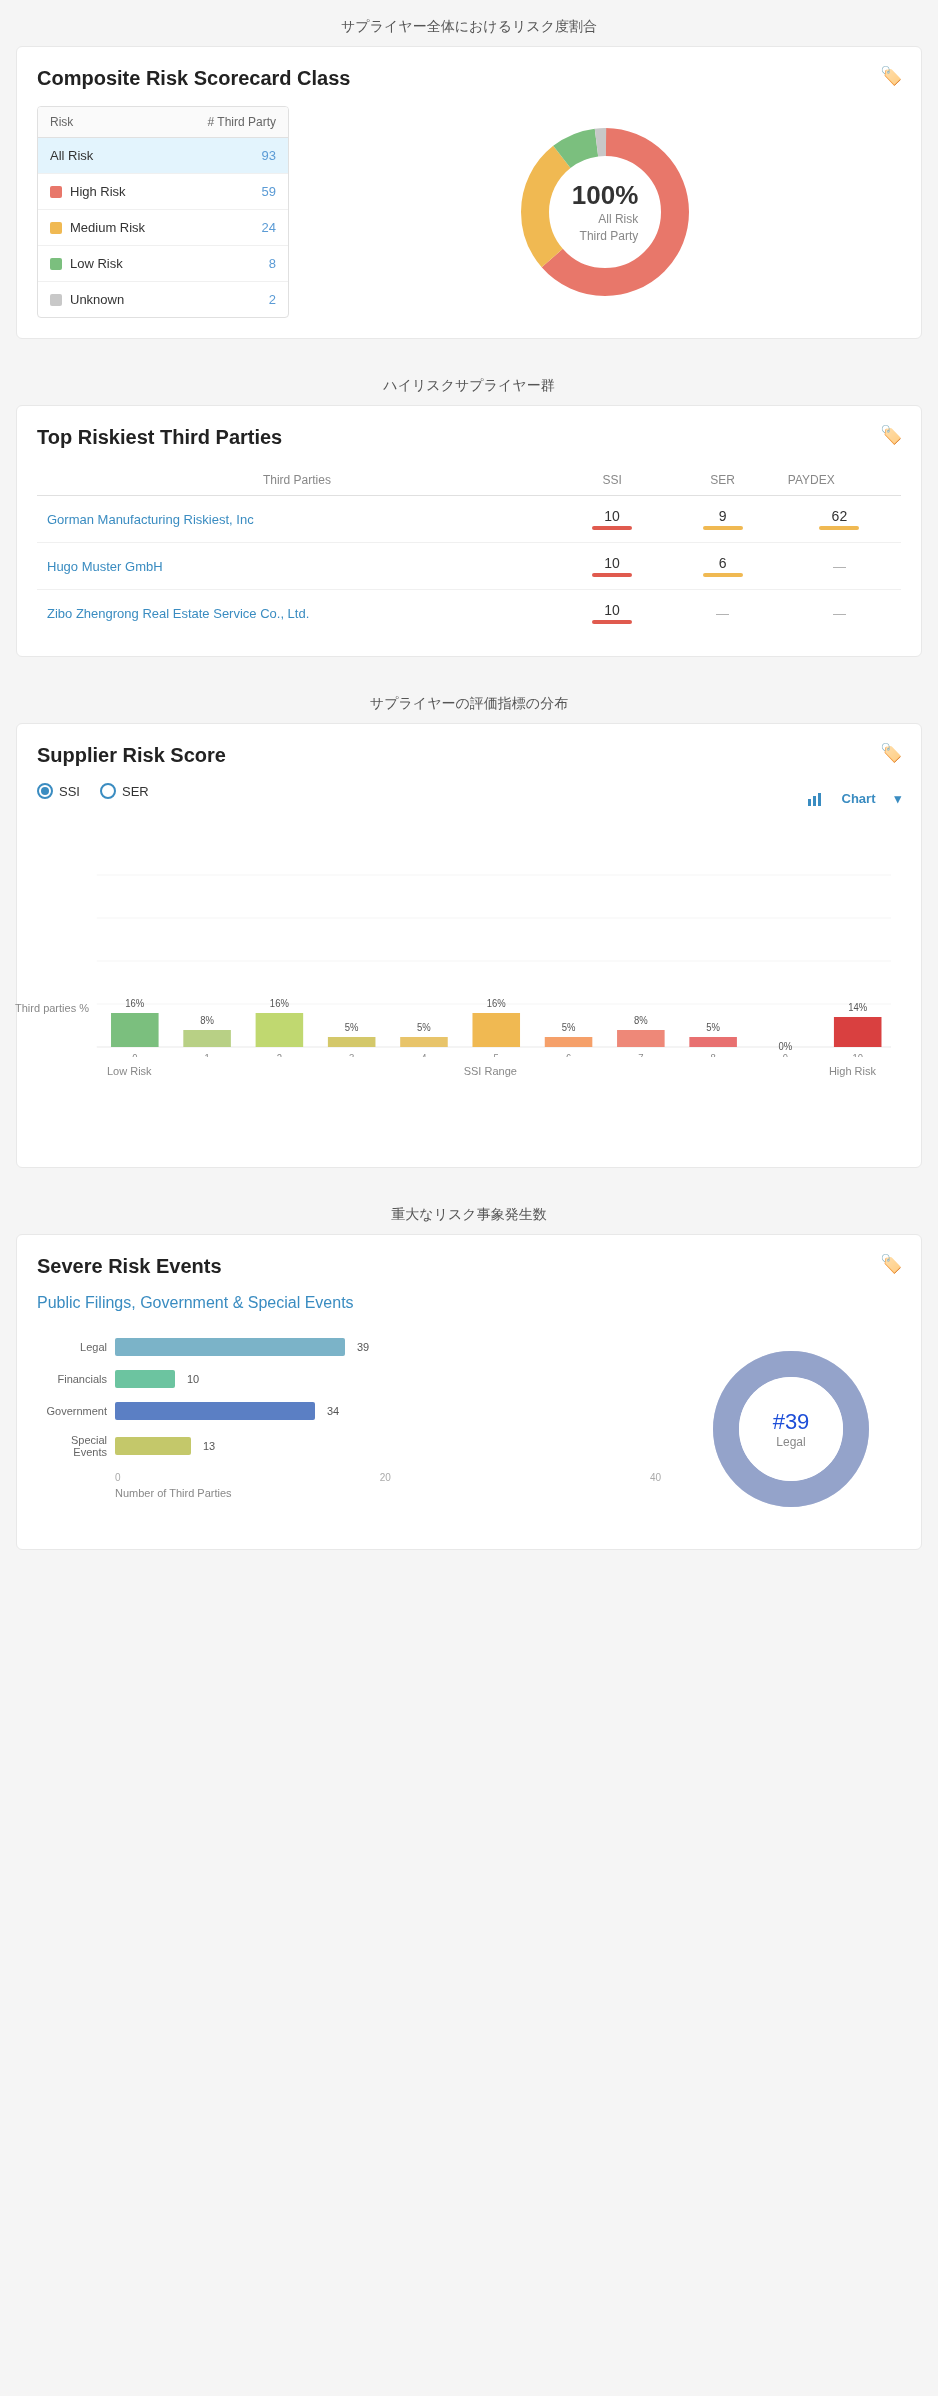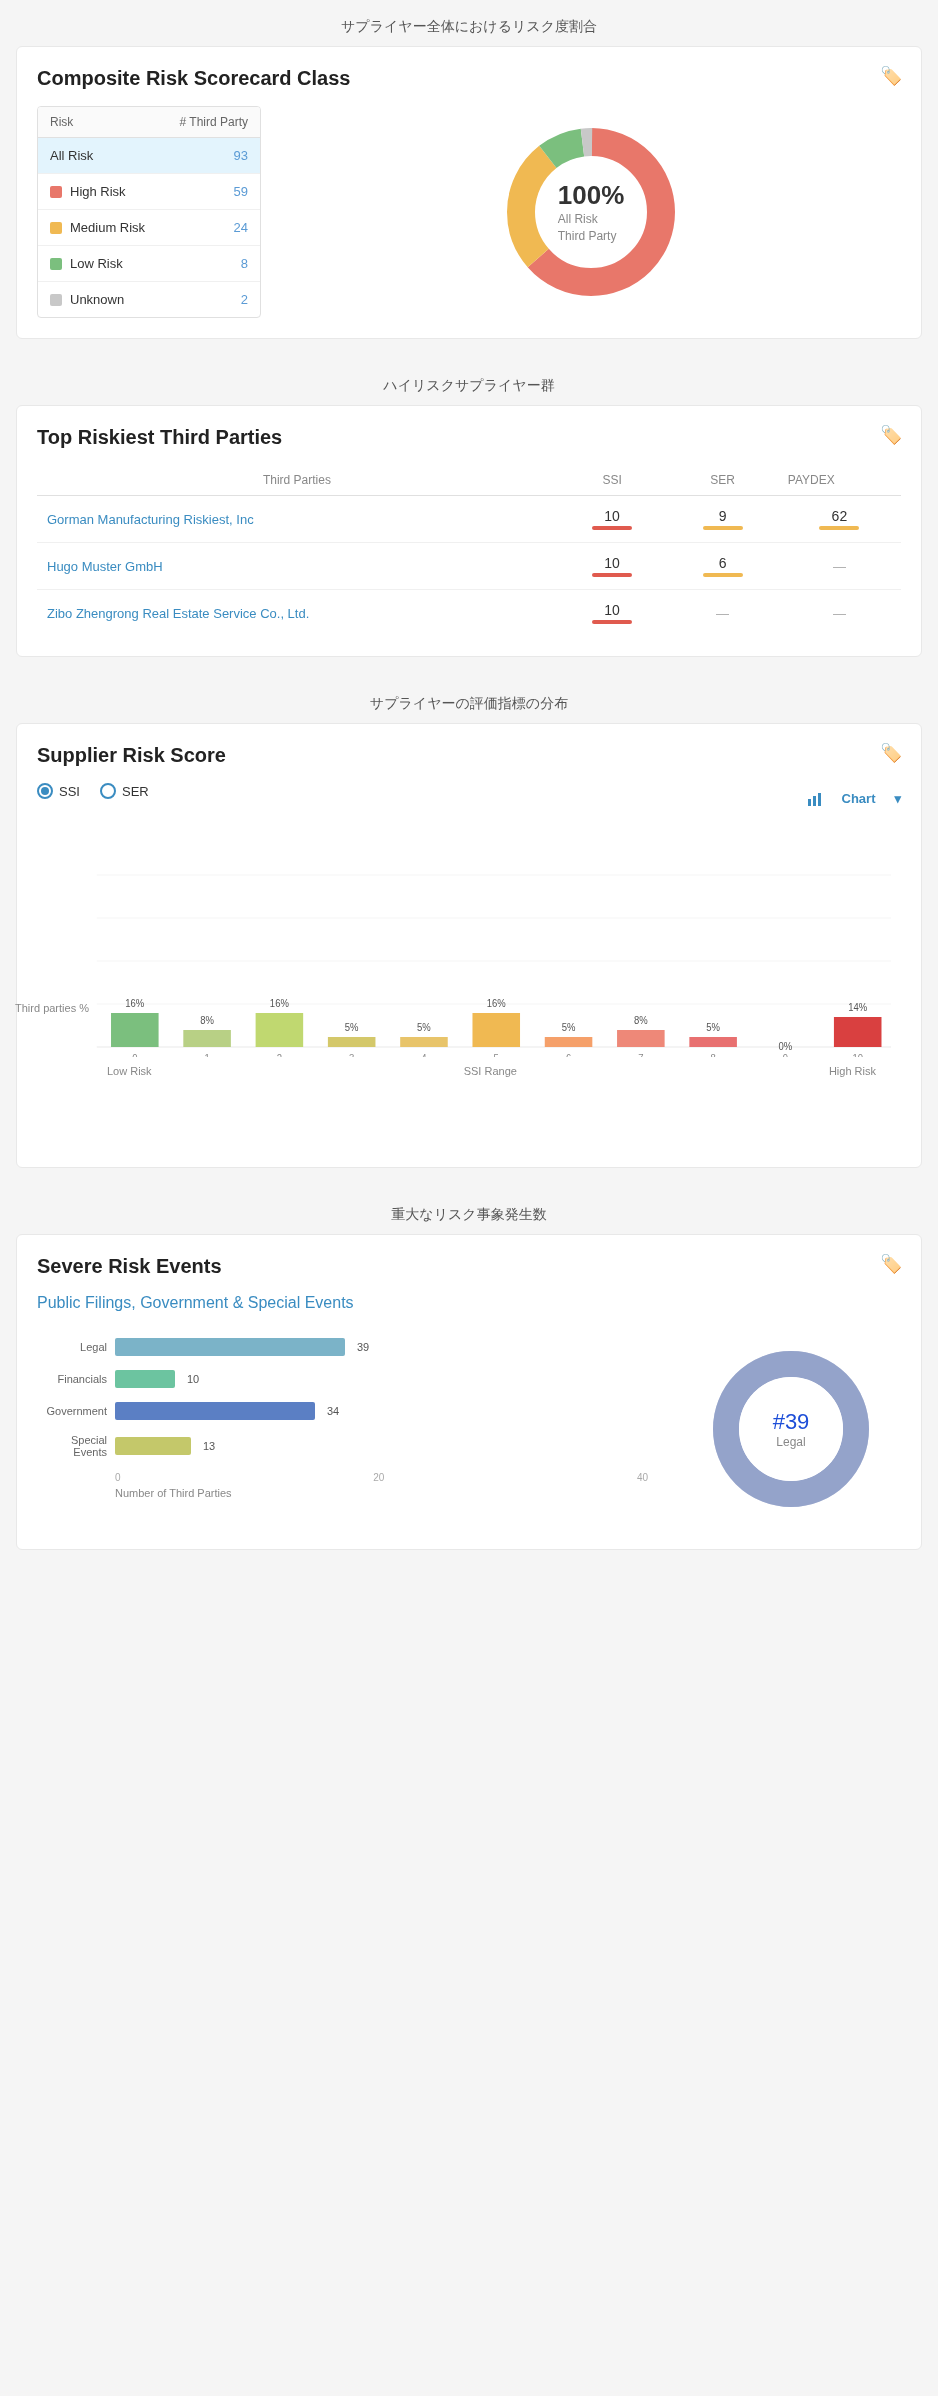--- a/index.html
+++ b/index.html
@@ -37,21 +37,21 @@
       color: #aaa;
       font-size: 18px;
     }
 
     
     .scorecard-content {
       display: flex;
       gap: 20px;
     }
     .risk-table {
-      width: 224px;
+      width: 252px;
       flex-shrink: 0;
       border: 1px solid #e0e0e0;
       border-radius: 4px;
       overflow: hidden;
     }
     .risk-table-header {
       display: flex;
       justify-content: space-between;
       padding: 8px 12px;
       background: #fafafa;
@@ -99,21 +99,21 @@
     .donut-wrapper {
       position: relative;
       width: 200px;
       height: 200px;
     }
     .donut-label {
       position: absolute;
       top: 50%;
       left: 50%;
       transform: translate(-50%, -50%);
-      text-align: left;
+      text-align: right;
     }
     .donut-percent {
       font-size: 26px;
       font-weight: 700;
       color: #333;
     }
     .donut-sublabel {
       font-size: 12px;
       color: #888;
       line-height: 1.4;
@@ -238,21 +238,21 @@
     }
 
     
     .severe-subtitle {
       font-size: 16px;
       color: #3a8cc1;
       margin-bottom: 16px;
     }
     .severe-content {
       display: flex;
-      gap: 33px;
+      gap: 20px;
     }
     .bar-horiz-chart {
       flex: 1;
       padding: 10px 0 30px;
       position: relative;
     }
     .horiz-bar-row {
       display: flex;
       align-items: center;
       margin-bottom: 14px;

